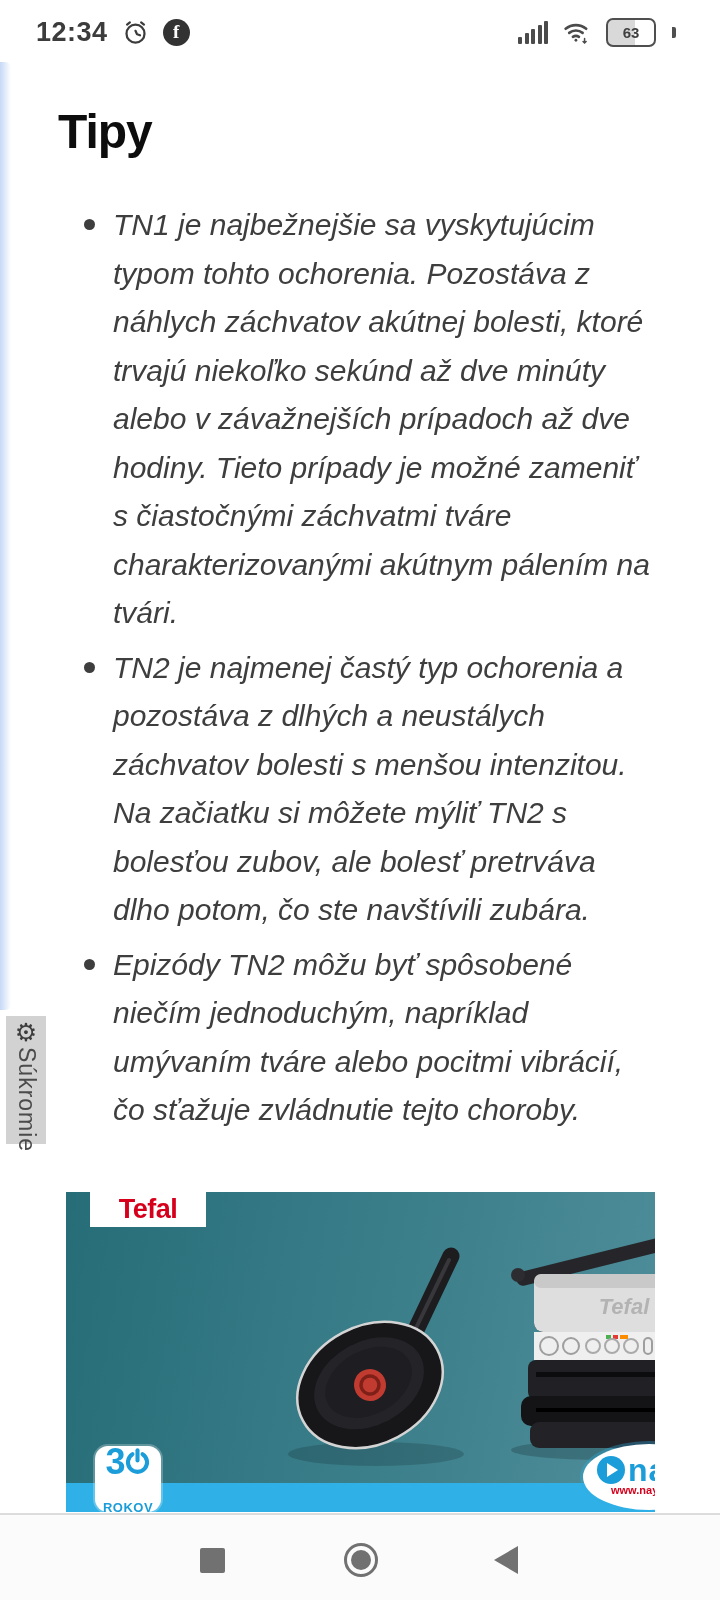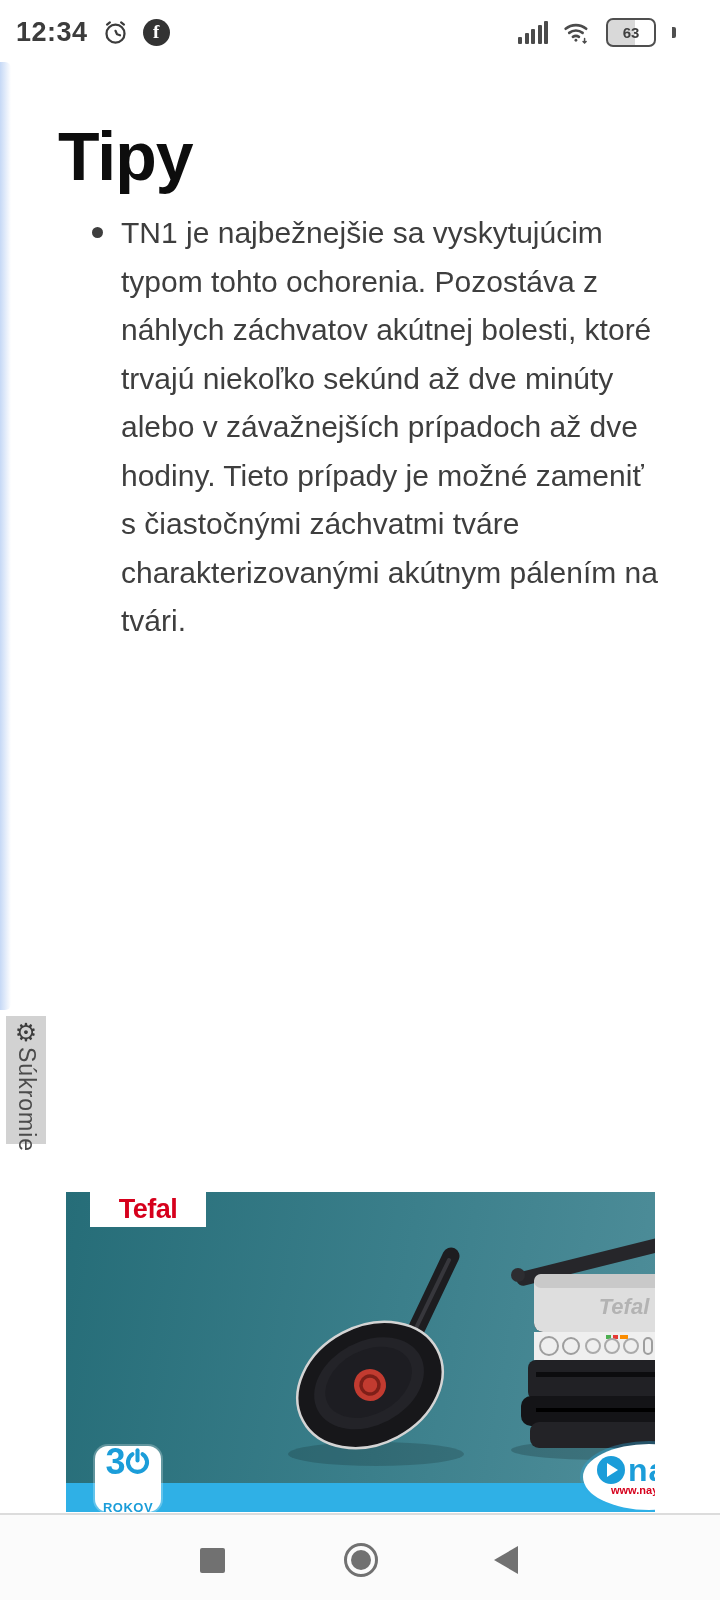--- a/index.html
+++ b/index.html
@@ -1,38 +1,38 @@
 <!DOCTYPE html>
 <html><head>
 <meta charset="utf-8">
 <style>
   html,body{margin:0;padding:0;background:#fff;}
   #screen{position:relative;width:720px;height:1600px;background:#ffffff;overflow:hidden;
           font-family:"Liberation Sans",sans-serif;}
 
   
   .status-bar{position:absolute;top:0;left:0;width:720px;height:58px;display:flex;
-              align-items:center;justify-content:space-between;padding:6px 44px 0 16px;box-sizing:border-box;}
+              align-items:center;justify-content:space-between;padding:6px 44px 0 36px;box-sizing:border-box;}
   .sb-left,.sb-right{display:flex;align-items:center;gap:14px;}
   .sb-time{font-size:27px;font-weight:700;color:#3c3c3c;letter-spacing:.5px;}
   .sb-icon{display:inline-flex;align-items:center;}
   .fb-circle{width:27px;height:27px;border-radius:50%;background:#333;color:#fff;display:flex;
              align-items:center;justify-content:center;font-weight:700;font-size:19px;font-family:"Liberation Serif",serif;}
   .signal{display:flex;align-items:flex-end;gap:2.5px;height:24px;}
   .signal i{display:block;width:4px;background:#4b4b4b;border-radius:1px;}
   .battery{position:relative;width:46px;height:25px;border:2.5px solid #4f4f4f;border-radius:7px;
            display:flex;align-items:center;justify-content:center;
            background:linear-gradient(to right,#d9d9d9 0 58%,#ffffff 58%);}
   .battery span{font-size:15px;font-weight:700;color:#3f3f3f;}
   .battery-nub{width:4px;height:11px;background:#4f4f4f;border-radius:0 2px 2px 0;margin-left:2px;}
 
   
-  .page-title{position:absolute;top:76px;left:58px;font-size:68px;line-height:1;font-weight:800;
+  .page-title{position:absolute;top:76px;left:58px;font-size:48px;line-height:1;font-weight:800;
               color:#0d0d0d;letter-spacing:-1px;}
-  .tips-list{position:absolute;top:193px;left:105px;width:545px;margin:16px;padding:0;list-style:none;}
+  .tips-list{position:absolute;top:193px;left:105px;width:545px;margin:8px;padding:0;list-style:none;font-style:italic;}
   .tips-list li{position:relative;font-size:30px;line-height:48.5px;color:#3e3e3e;margin:0 0 6px 0;}
   .bullet-dot{position:absolute;left:-29px;top:18px;width:11px;height:11px;border-radius:50%;background:#3e3e3e;}
 
   
   .edge-glow{position:absolute;left:0;top:62px;width:11px;height:948px;
              background:linear-gradient(to right,rgba(150,185,238,.55),rgba(255,255,255,0));
              border-radius:0 6px 6px 0;}
 
   
   .privacy-tab{position:absolute;left:6px;top:1016px;width:40px;height:128px;background:#d2d2d2;
@@ -118,20 +118,28 @@
     </div>
   </div>
 
   <h1 class="page-title">Tipy</h1>
 
   <ul class="tips-list">
     <li>
       <span class="bullet-dot"></span>
       <span>TN1 je najbežnejšie sa vyskytujúcim typom tohto ochorenia. Pozostáva z náhlych záchvatov akútnej bolesti, ktoré trvajú niekoľko sekúnd až dve minúty alebo v závažnejších prípadoch až dve hodiny. Tieto prípady je možné zameniť s čiastočnými záchvatmi tváre charakterizovanými akútnym pálením na tvári.</span>
     </li>
+    <li>
+      <span class="bullet-dot"></span>
+      <span>TN2 je najmenej častý typ ochorenia a pozostáva z dlhých a neustálych záchvatov bolesti s menšou intenzitou. Na začiatku si môžete mýliť TN2 s bolesťou zubov, ale bolesť pretrváva dlho potom, čo ste navštívili zubára.</span>
+    </li>
+    <li>
+      <span class="bullet-dot"></span>
+      <span>Epizódy TN2 môžu byť spôsobené niečím jednoduchým, napríklad umývaním tváre alebo pocitmi vibrácií, čo sťažuje zvládnutie tejto choroby.</span>
+    </li>
   </ul>
 
   <div class="edge-glow"></div>
 
   <div class="privacy-tab">
     <span class="privacy-gear">⚙</span>
     <span class="privacy-label">Súkromie</span>
   </div>
 
   <div class="ad-banner">

